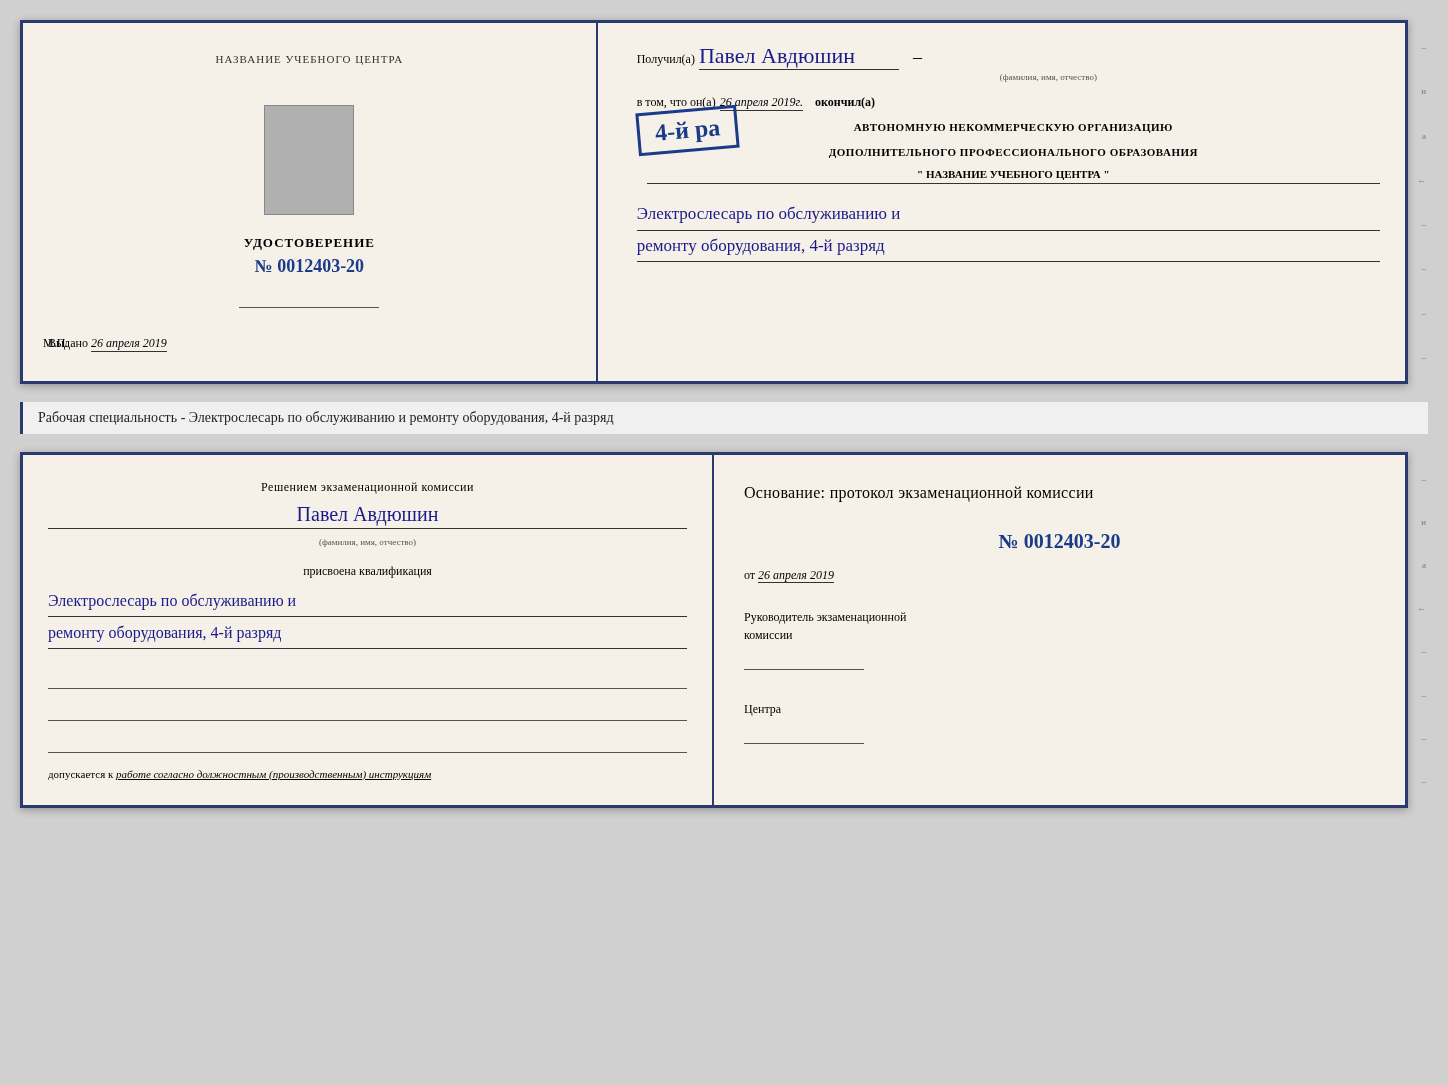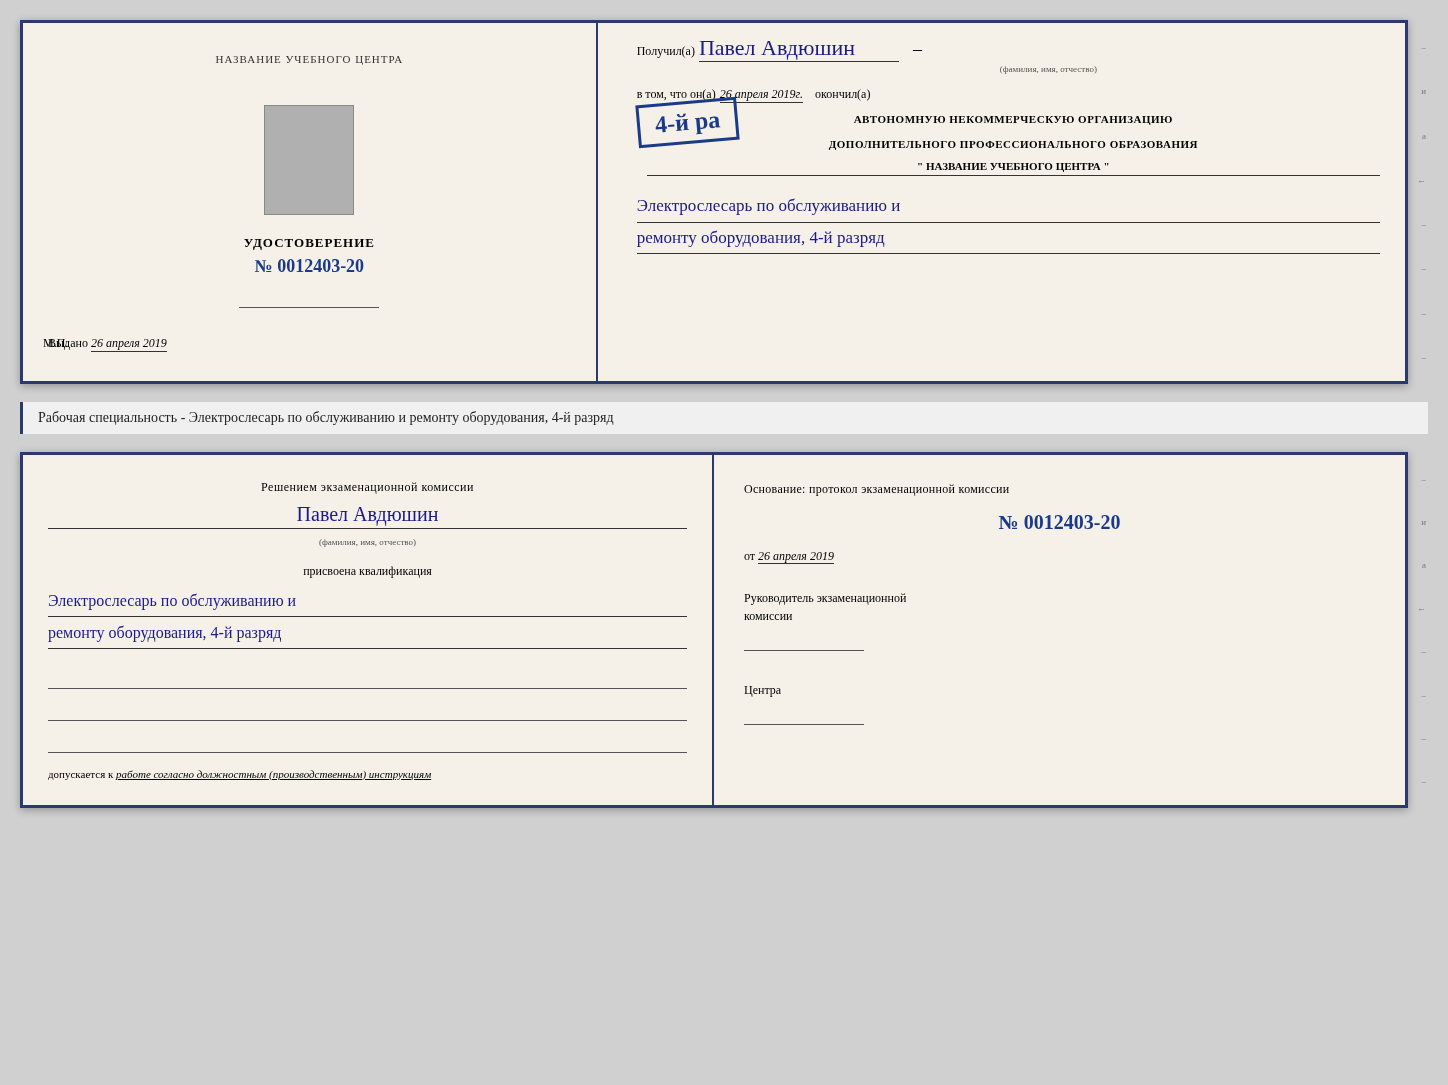--- a/index.html
+++ b/index.html
@@ -30,21 +30,21 @@
       border-right: 2px solid #2a3a6e;
       padding: 30px 25px;
       display: flex;
       flex-direction: column;
       align-items: center;
       position: relative;
     }
 
     .doc-panel-right {
       width: 58%;
-      padding: 12px 25px;
+      padding: 20px 25px;
       position: relative;
       margin-left: 14px;
     }
 
     .center-title {
       font-size: 11px;
       letter-spacing: 1px;
       text-align: center;
       color: #333;
       font-weight: normal;
@@ -228,23 +228,23 @@
       margin-top: 15px;
     }
 
     .dopusk-italic {
       font-style: italic;
       text-decoration: underline;
       font-size: 11px;
     }
 
     .osnovanie-text {
-      font-size: 12px;
+      font-size: 16px;
       letter-spacing: 0.3px;
-      margin-bottom: 12px;
+      margin-bottom: 24px;
       line-height: 1.6;
     }
 
     .protocol-number {
       font-size: 20px;
       color: #1a3a8a;
       font-weight: bold;
       text-align: center;
       margin-bottom: 15px;
     }
@@ -314,21 +314,21 @@
           <span style="font-size:18px; margin-left:10px;">–</span>
           <div>
             <span class="fio-label" style="font-size:9px; color:#555; margin-left:80px;">(фамилия, имя, отчество)</span>
           </div>
         </div>
 
         <div style="margin-top:10px;">
           <span style="font-size:12px;">в том, что он(а)</span>
           <span class="date-underline">26 апреля 2019г.</span>
           &nbsp;
-          <span style="font-size:12px;">окончил(а)</span>
+          <span style="font-size:12px;font-weight:bold;">окончил(а)</span>
         </div>
 
         <div style="position:relative; margin:8px 0;">
           <div style="position:absolute; left:0; top:-10px; z-index:2; transform:rotate(-5deg);">
             <div style="border:3px solid #1a3a8a; padding:5px 15px; display:inline-block; color:#1a3a8a; font-size:24px; font-weight:bold; font-family:'Segoe Script','Comic Sans MS',cursive;">4-й ра</div>
           </div>
           <div style="margin-top:0px; padding-left:10px;">
             <div class="org-block">АВТОНОМНУЮ НЕКОММЕРЧЕСКУЮ ОРГАНИЗАЦИЮ</div>
             <div class="org-block">ДОПОЛНИТЕЛЬНОГО ПРОФЕССИОНАЛЬНОГО ОБРАЗОВАНИЯ</div>
             <div class="org-name-quotes" style="font-size:11px; border-bottom:1px solid #333; padding-bottom:3px;">" НАЗВАНИЕ УЧЕБНОГО ЦЕНТРА "</div>

